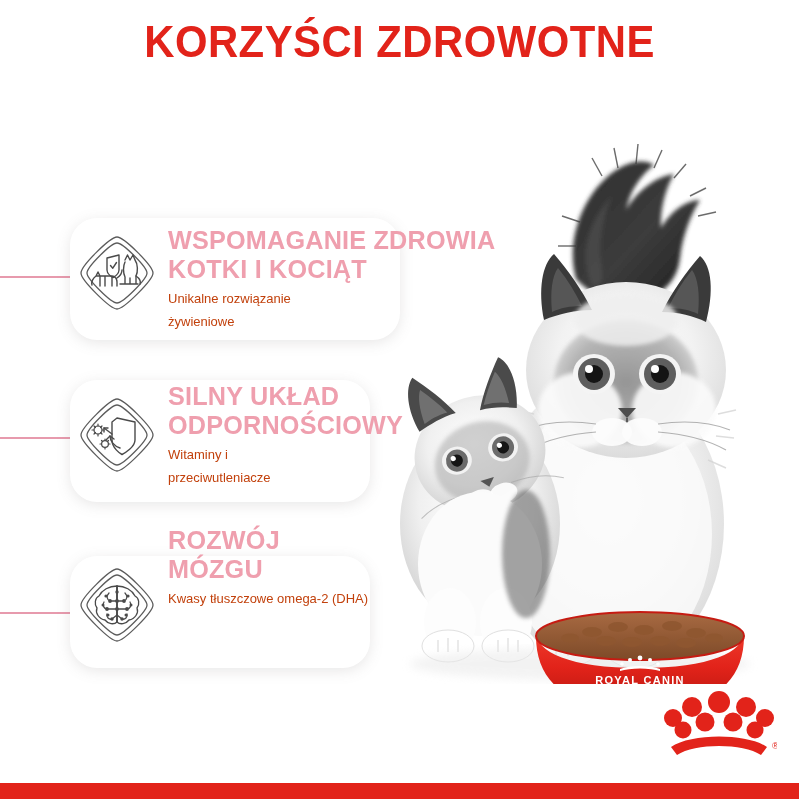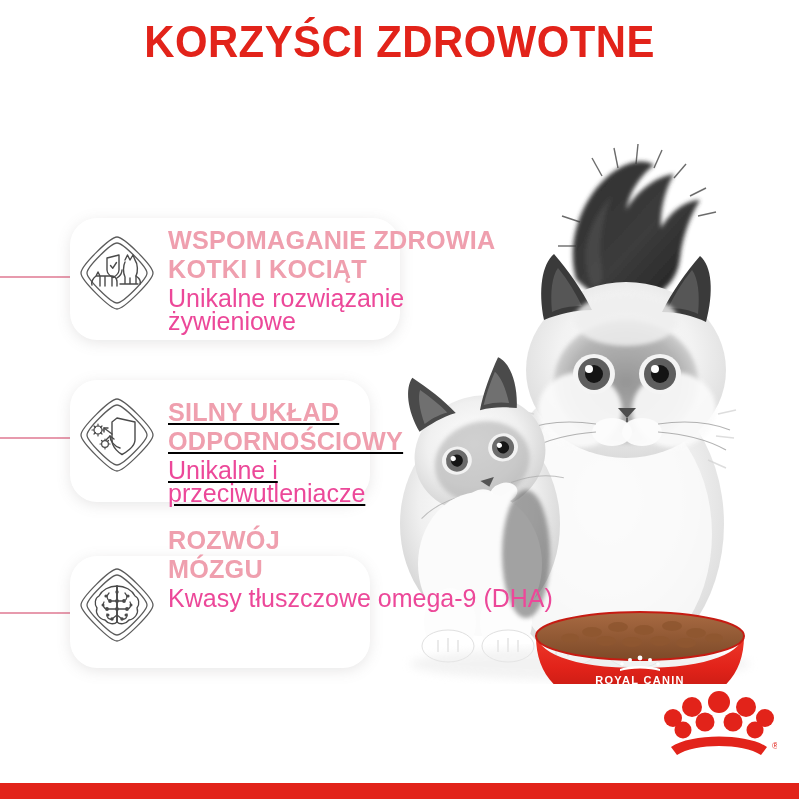--- a/index.html
+++ b/index.html
@@ -66,40 +66,40 @@
   .i2{top:394px;}
   .i3{top:564px;}
   .icon-wrap svg{display:block;width:82px;height:82px;}
 
   .text-block{
     position:absolute;
     left:168px;
     z-index:8;
   }
   .t1{top:226px;}
-  .t2{top:398px;text-decoration:underline;}
+  .t2{top:382px;}
   .t3{top:526px;}
 
   .bene-head{
     color:#ef9fae;
     font-family:"Liberation Sans Narrow","Liberation Sans",sans-serif;
     font-weight:bold;
     font-size:26px;
     line-height:29px;
     letter-spacing:0.2px;
     white-space:pre-line;
     margin:0 0 3px 0;
     transform:scaleX(0.97);
     transform-origin:left top;
   }
   .bene-sub{
-    color:#ec4899;
+    color:#c2410c;
     font-family:"Liberation Sans",sans-serif;
     font-weight:normal;
-    font-size:25px;
+    font-size:13px;
     line-height:23px;
     white-space:pre-line;
     margin:0;
   }
 
   
   .logo{
     position:absolute;right:22px;bottom:36px;
     width:116px;height:78px;
     z-index:9;
@@ -374,21 +374,21 @@
           <path d="M22 30 L22 32 M22 40 L22 42 M16 36 L18 36 M26 36 L28 36 M18 32 L19.5 33.5 M26 32 L24.5 33.5 M18 40 L19.5 38.5 M26 40 L24.5 38.5"></path>
           <circle cx="29" cy="50" r="3.4"></circle>
           <path d="M29 45 L29 46.5 M29 53.5 L29 55 M24 50 L25.6 50 M32.4 50 L34 50 M25.5 46.5 L26.7 47.7 M32.5 46.5 L31.3 47.7"></path>
         </g>
       </g>
     </svg>
   </div>
   <div class="text-block t2">
     <p class="bene-head">SILNY UKŁAD
 ODPORNOŚCIOWY</p>
-    <p class="bene-sub">Unikalne i
+    <p class="bene-sub">Witaminy i
 przeciwutleniacze</p>
   </div>
 
   <div class="card card3"></div>
   <div class="icon-wrap i3">
     <svg viewBox="0 0 82 82" xmlns="http://www.w3.org/2000/svg">
       <g fill="none" stroke="#5c5c5c" stroke-width="1.3">
         <path d="M41 5 C48 5 77 34 77 41 C77 48 48 77 41 77 C34 77 5 48 5 41 C5 34 34 5 41 5 Z"></path>
         <path d="M41 11 C47 11 71 35 71 41 C71 47 47 71 41 71 C35 71 11 47 11 41 C11 35 35 11 41 11 Z"></path>
       </g>
@@ -417,21 +417,21 @@
           <circle cx="41" cy="37" r="1.9"></circle>
             <circle cx="41" cy="45" r="1.9"></circle>
           <circle cx="41" cy="28" r="1.7"></circle>
         </g>
       </g>
     </svg>
   </div>
   <div class="text-block t3">
     <p class="bene-head">ROZWÓJ
 MÓZGU</p>
-    <p class="bene-sub">Kwasy tłuszczowe omega-9 (DHA)</p>
+    <p class="bene-sub">Kwasy tłuszczowe omega-2 (DHA)</p>
   </div>
 
   <div class="logo">
     <svg viewBox="0 0 116 78" xmlns="http://www.w3.org/2000/svg">
       <g fill="#e2231a">
         <circle cx="58" cy="17" r="11"></circle>
         <circle cx="31" cy="22" r="10"></circle>
         <circle cx="85" cy="22" r="10"></circle>
         <circle cx="12" cy="33" r="9"></circle>
         <circle cx="104" cy="33" r="9"></circle>

